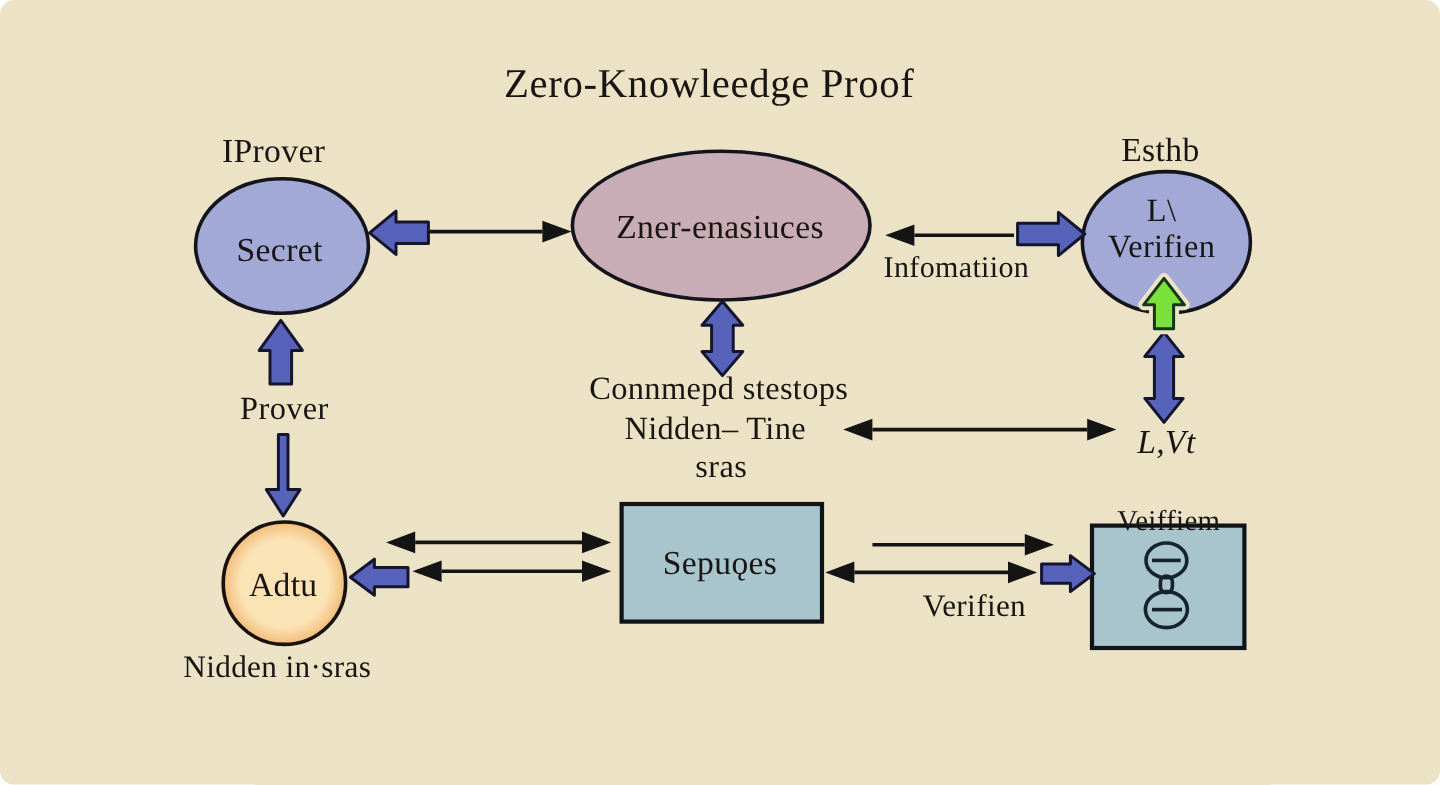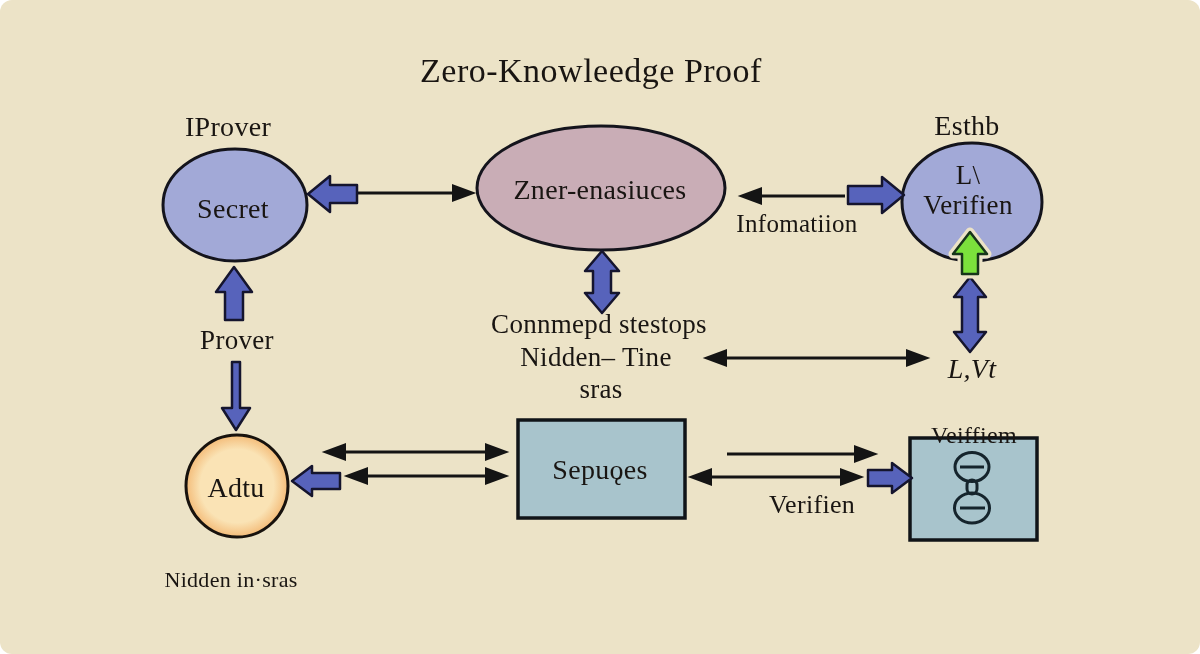--- a/index.html
+++ b/index.html
@@ -86,21 +86,21 @@
     <polygon class="halo" points="970,232 987,254 978,254 978,274 962,274 962,254 953,254"></polygon>
     <polygon class="green-arrow" points="970,232 987,254 978,254 978,274 962,274 962,254 953,254"></polygon>
   </svg>
 
   <div class="t title" style="left:591px;top:71px">Zero-Knowleedge Proof</div>
 
   <div class="t lbl" style="left:228px;top:127px">IProver</div>
   <div class="t node-txt" style="left:233px;top:209px">Secret</div>
   <div class="t lbl" style="left:237px;top:340px;font-size:27px">Prover</div>
   <div class="t node-txt" style="left:236px;top:488px">Adtu</div>
-  <div class="t lbl" style="left:231px;top:580px;font-size:22px">Nidden in·sras</div>
+  <div class="t lbl" style="left:231px;top:556px;font-size:26px">Nidden in·sras</div>
 
   <div class="t node-txt" style="left:600px;top:190px">Zner-enasiuces</div>
   <div class="t lbl" style="left:599px;top:324px;font-size:27px">Connmepd stestops</div>
   <div class="t lbl" style="left:596px;top:357px;font-size:27px">Nidden– Tine</div>
   <div class="t lbl" style="left:601px;top:389px;font-size:27px">sras</div>
   <div class="t node-txt" style="left:600px;top:470px">Sepuǫes</div>
 
   <div class="t lbl" style="left:967px;top:126px">Esthb</div>
   <div class="t" style="left:968px;top:190px;font-size:27px">
     <div>L\</div>

